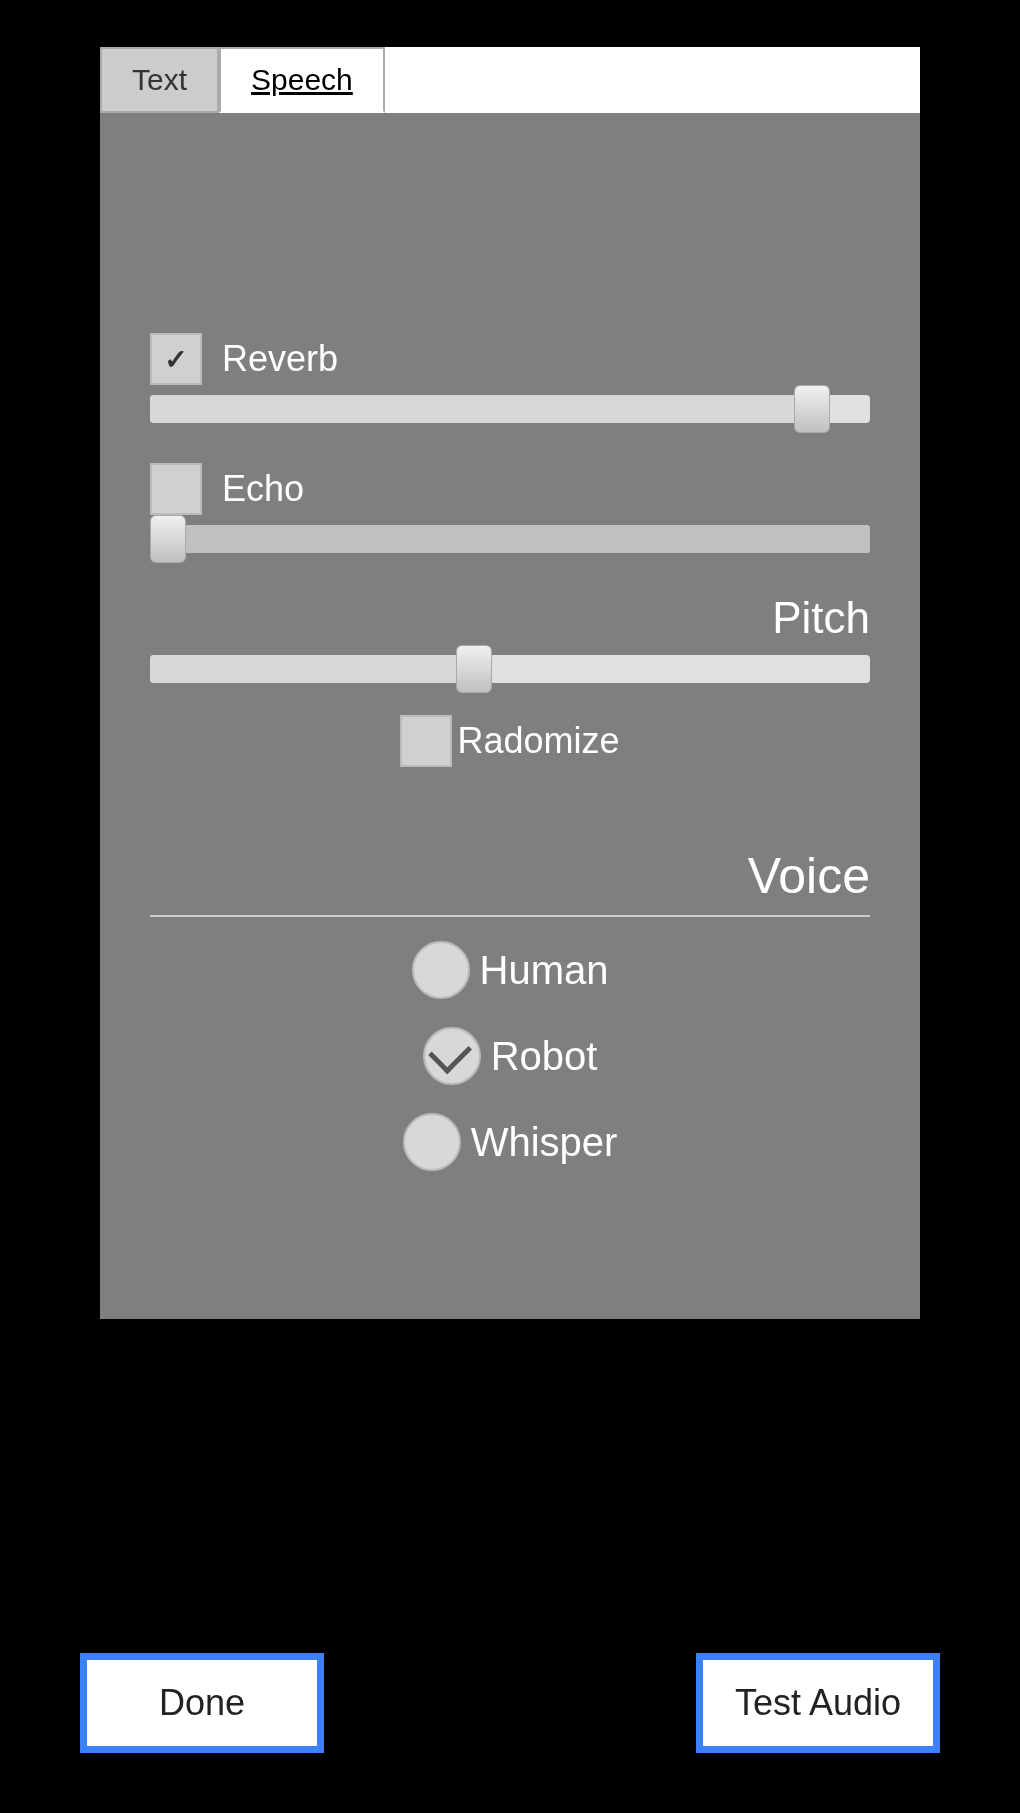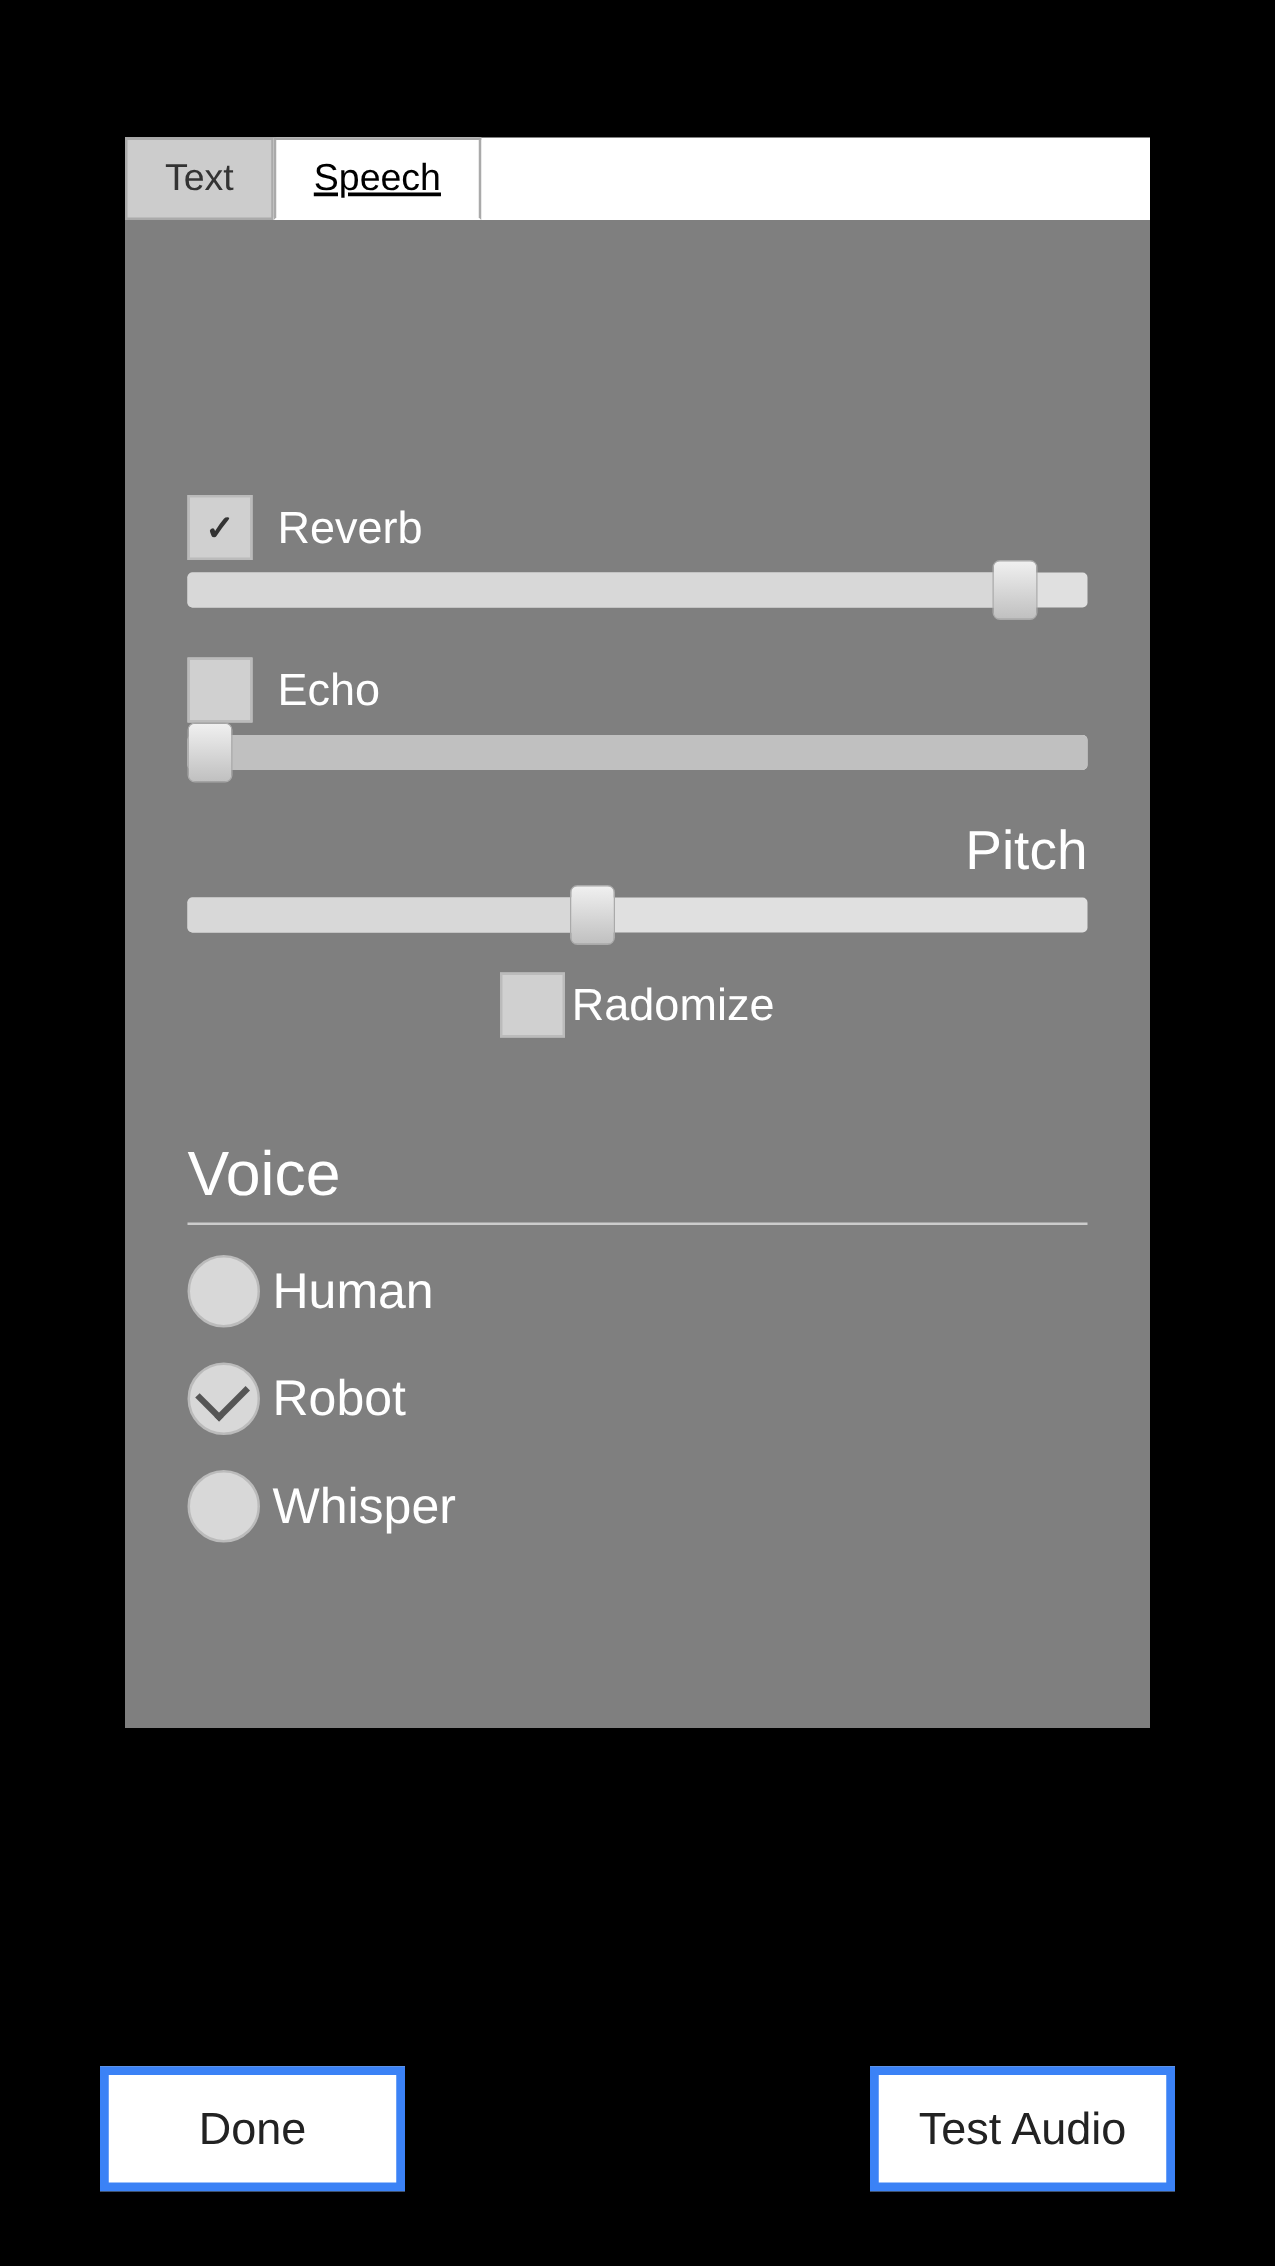--- a/index.html
+++ b/index.html
@@ -11,21 +11,21 @@
       display: flex;
       flex-direction: column;
       align-items: center;
       font-family: sans-serif;
       position: relative;
     }
 
     .app-container {
       width: 820px;
       background: #fff;
-      margin-top: 110px;
+      margin-top: 47px;
       display: flex;
       flex-direction: column;
     }
 
     
     .tabs {
       display: flex;
       flex-direction: row;
       padding: 0;
       margin-bottom: 0;
@@ -170,38 +170,39 @@
     }
 
     
     .voice-section {
       display: flex;
       flex-direction: column;
       gap: 0;
     }
 
     .voice-title {
-      text-align: left;
+      text-align: right;
       font-size: 50px;
       color: #fff;
       font-weight: 400;
       margin-bottom: 10px;
     }
 
     .voice-divider {
       height: 2px;
       background: #ccc;
       margin-bottom: 24px;
     }
 
     .radio-row {
       display: flex;
       align-items: center;
       gap: 10px;
       margin-bottom: 28px;
+      justify-content: center;
     }
 
     .radio-btn {
       width: 58px;
       height: 58px;
       border-radius: 50%;
       background: #d8d8d8;
       border: 2px solid #bbb;
       display: flex;
       align-items: center;

